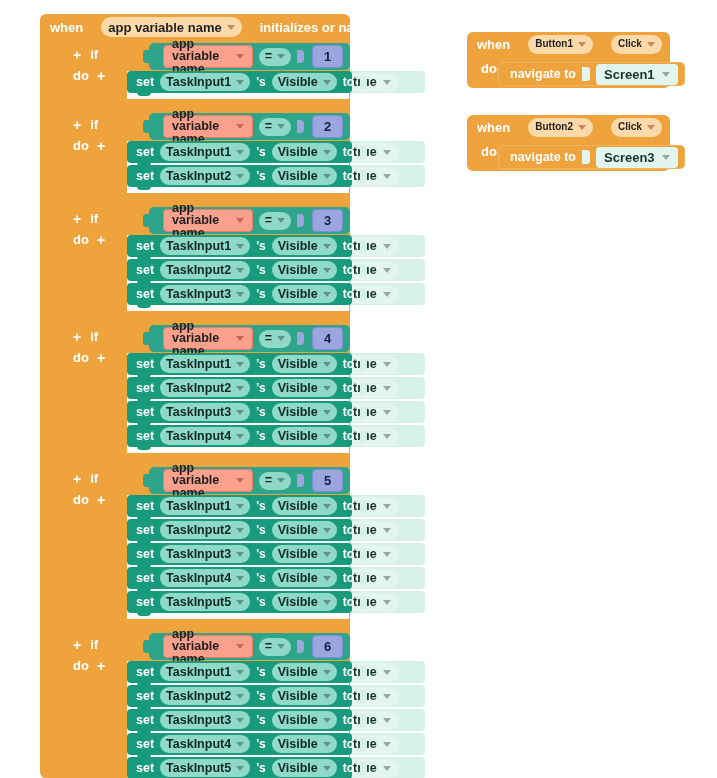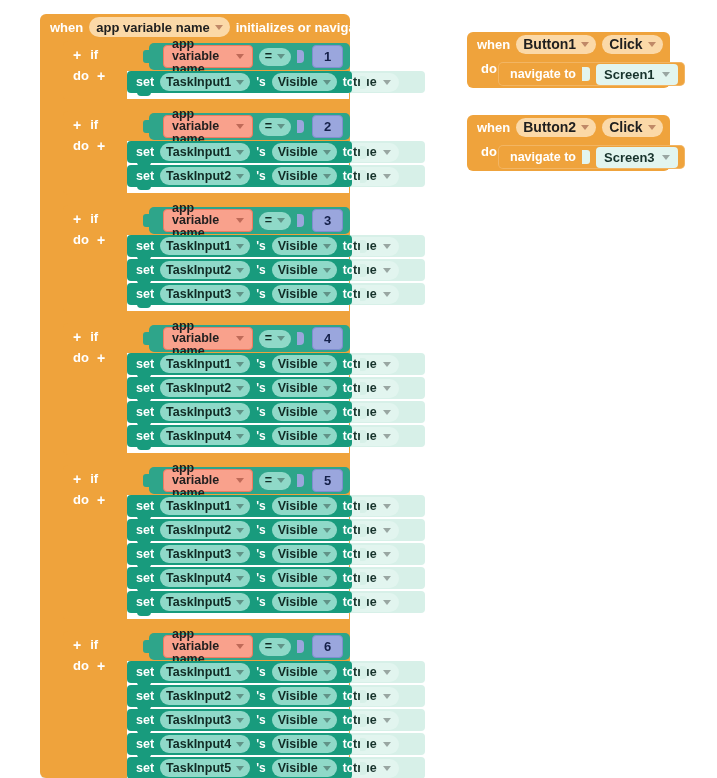--- a/index.html
+++ b/index.html
@@ -13,33 +13,33 @@
   .canvas{position:absolute;inset:0;background:#fff;}
 
   
   .event-block{
     position:absolute;
     background:#efa33c;
     border-radius:6px;
     box-shadow:0 1px 0 rgba(0,0,0,.10);
   }
   .event-header{
-    display:flex;align-items:center;gap:6px;
+    display:flex;align-items:center;gap:18px;
     height:25px;padding:0 8px 0 10px;
     color:#fff;font-size:13px;font-weight:bold;
     white-space:nowrap;
   }
   .event-header .kw{color:#ffffff;}
 
   
   .fld-orange{
     display:inline-flex;align-items:center;gap:5px;
     background:#fbd9a8;color:#1f1f1f;
     border-radius:11px;height:19px;padding:0 7px;
-    font-size:14px;font-weight:bold;line-height:1;
+    font-size:10px;font-weight:bold;line-height:1;
   }
   .fld-orange.lg{height:20px;font-size:13px;}
 
   
   .fld-teal{
     display:inline-flex;align-items:center;gap:5px;
     background:#8fd9c8;color:#102a24;
     border-radius:10px;height:18px;padding:0 6px;
     font-size:12.5px;font-weight:bold;line-height:1;
   }

